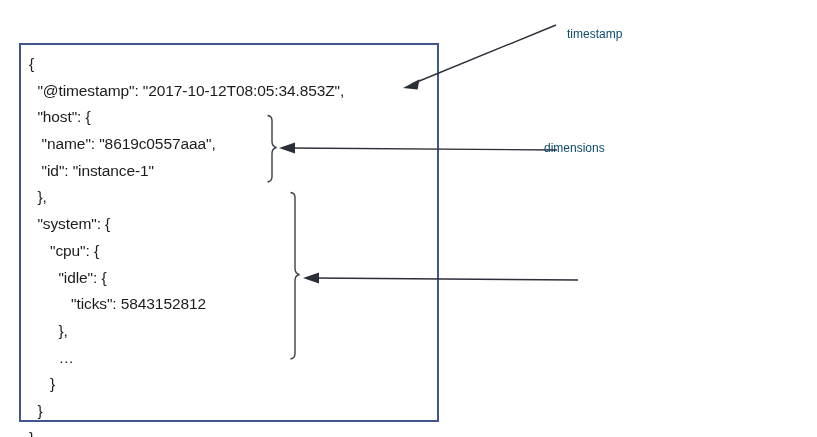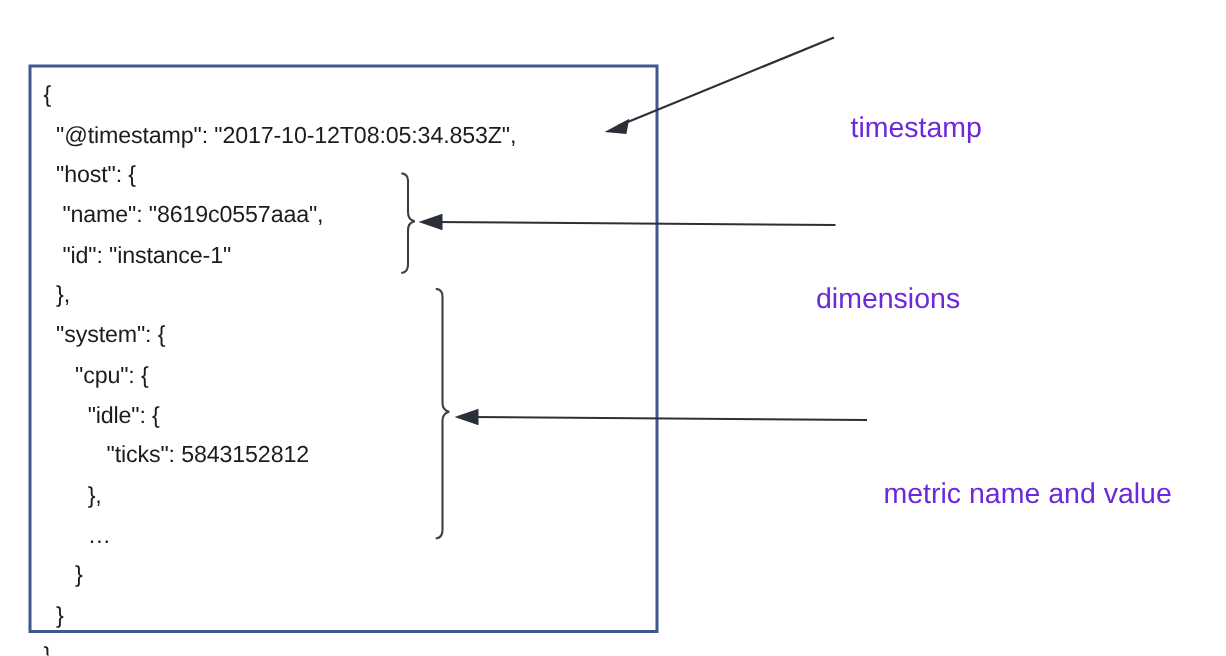--- a/index.html
+++ b/index.html
@@ -52,25 +52,24 @@
   }
   #json-code .jline {
     display: block;
     height: 26.7px;
   }
 
   
   .callout-label {
     position: absolute;
     font-family: "Liberation Sans", sans-serif;
-    font-size: 19px;
-    color: #6d28d9;
+    font-size: 12px;
+    color: #0c4a6e;
     white-space: nowrap;
     line-height: 1;
-    margin-top: 48px;
   }
   #label-timestamp { left: 567px; top: 28px; }
   #label-dimensions { left: 544px; top: 142px; }
   #label-metric { left: 589px; top: 272px; }
 
   
   #overlay-svg {
     position: absolute;
     left: 0;
     top: 0;
@@ -133,15 +132,14 @@
     <g>
       <line class="leader-line" x1="578" y1="280" x2="313" y2="278"></line>
       <polygon class="leader-head" points="303,278 319,272.5 319,283.5"></polygon>
     </g>
   </svg>
 
   <div class="callout-label" id="label-timestamp">timestamp</div>
 
   <div class="callout-label" id="label-dimensions">dimensions</div>
 
-  <div class="callout-label" id="label-metric">metric name and value</div>
 
 </div>
 
 </body></html>

